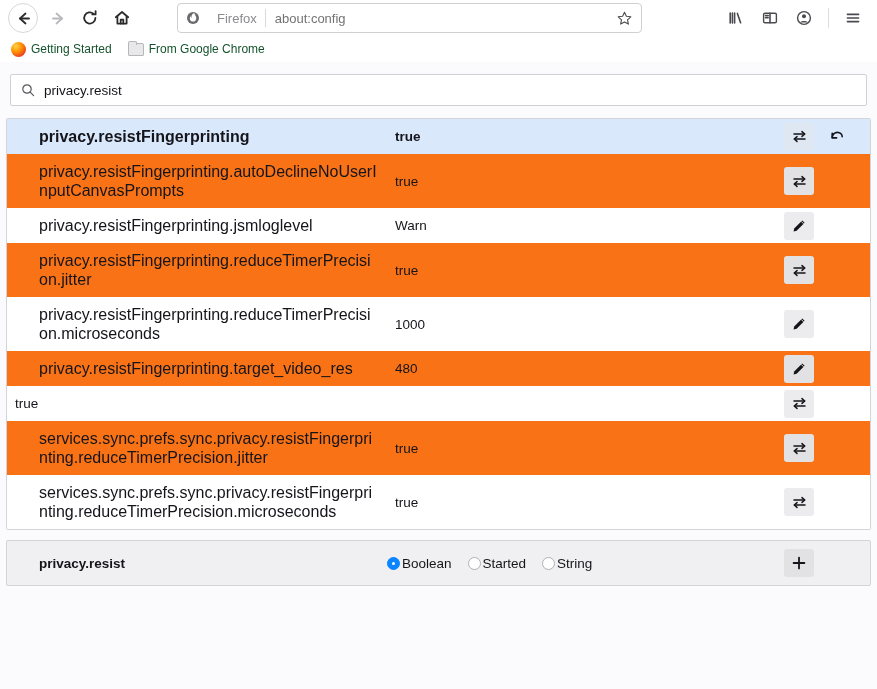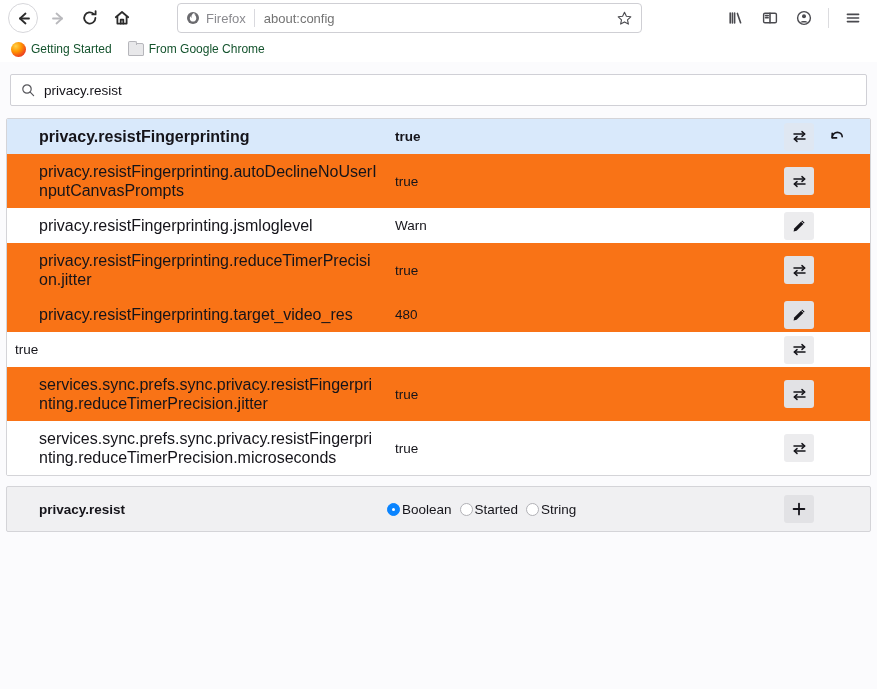--- a/index.html
+++ b/index.html
@@ -60,21 +60,21 @@
     border-radius: 4px;
     background: #ffffff;
     display: flex;
     align-items: center;
     padding: 0 6px 0 8px;
   }
 
   #identity-box {
     display: flex;
     align-items: center;
-    gap: 6px;
+    gap: 17px;
     padding-right: 8px;
     border-right: 1px solid #d9d9de;
     height: 18px;
   }
 
   #identity-label {
     font-size: 13px;
     color: #8a8a8f;
     white-space: nowrap;
   }
@@ -260,21 +260,21 @@
     padding-left: 32px;
     font-size: 13.5px;
     font-weight: bold;
     color: #15141a;
   }
 
   #add-types {
     flex: 1 1 auto;
     display: flex;
     align-items: center;
-    gap: 8px;
+    gap: 16px;
     font-size: 13.5px;
     color: #15141a;
   }
 
   .radio-opt {
     display: flex;
     align-items: center;
     gap: 2px;
   }
 
@@ -481,20 +481,32 @@
           <svg width="17" height="17" viewBox="0 0 17 17">
             <path d="M3 6 H13.5" stroke="#15141a" stroke-width="1.5" stroke-linecap="round"></path>
             <path d="M11 3.6 L13.7 6 L11 8.4" stroke="#15141a" stroke-width="1.5" fill="none" stroke-linecap="round" stroke-linejoin="round"></path>
             <path d="M14 11 H3.5" stroke="#15141a" stroke-width="1.5" stroke-linecap="round"></path>
             <path d="M6 8.6 L3.3 11 L6 13.4" stroke="#15141a" stroke-width="1.5" fill="none" stroke-linecap="round" stroke-linejoin="round"></path>
           </svg>
         </div>
       </div>
     </div>
 
+    <div class="pref-row">
+      <div class="pref-name">privacy.resistFingerprinting.reduceTimerPrecision.microseconds</div>
+      <div class="pref-value">1000</div>
+      <div class="pref-actions">
+        <div class="act-btn filled-soft">
+          <svg width="16" height="16" viewBox="0 0 16 16">
+            <path d="M11.2 2.4 L13.6 4.8 L5.6 12.8 L2.6 13.4 L3.2 10.4 Z" fill="#15141a"></path>
+            <path d="M10.2 3.4 L12.6 5.8" stroke="#ffffff" stroke-width="0.9"></path>
+          </svg>
+        </div>
+      </div>
+    </div>
 
     <div class="pref-row odd">
       <div class="pref-name">privacy.resistFingerprinting.target_video_res</div>
       <div class="pref-value">480</div>
       <div class="pref-actions">
         <div class="act-btn filled-gray">
           <svg width="16" height="16" viewBox="0 0 16 16">
             <path d="M11.2 2.4 L13.6 4.8 L5.6 12.8 L2.6 13.4 L3.2 10.4 Z" fill="#15141a"></path>
             <path d="M10.2 3.4 L12.6 5.8" stroke="#ffffff" stroke-width="0.9"></path>
           </svg>

